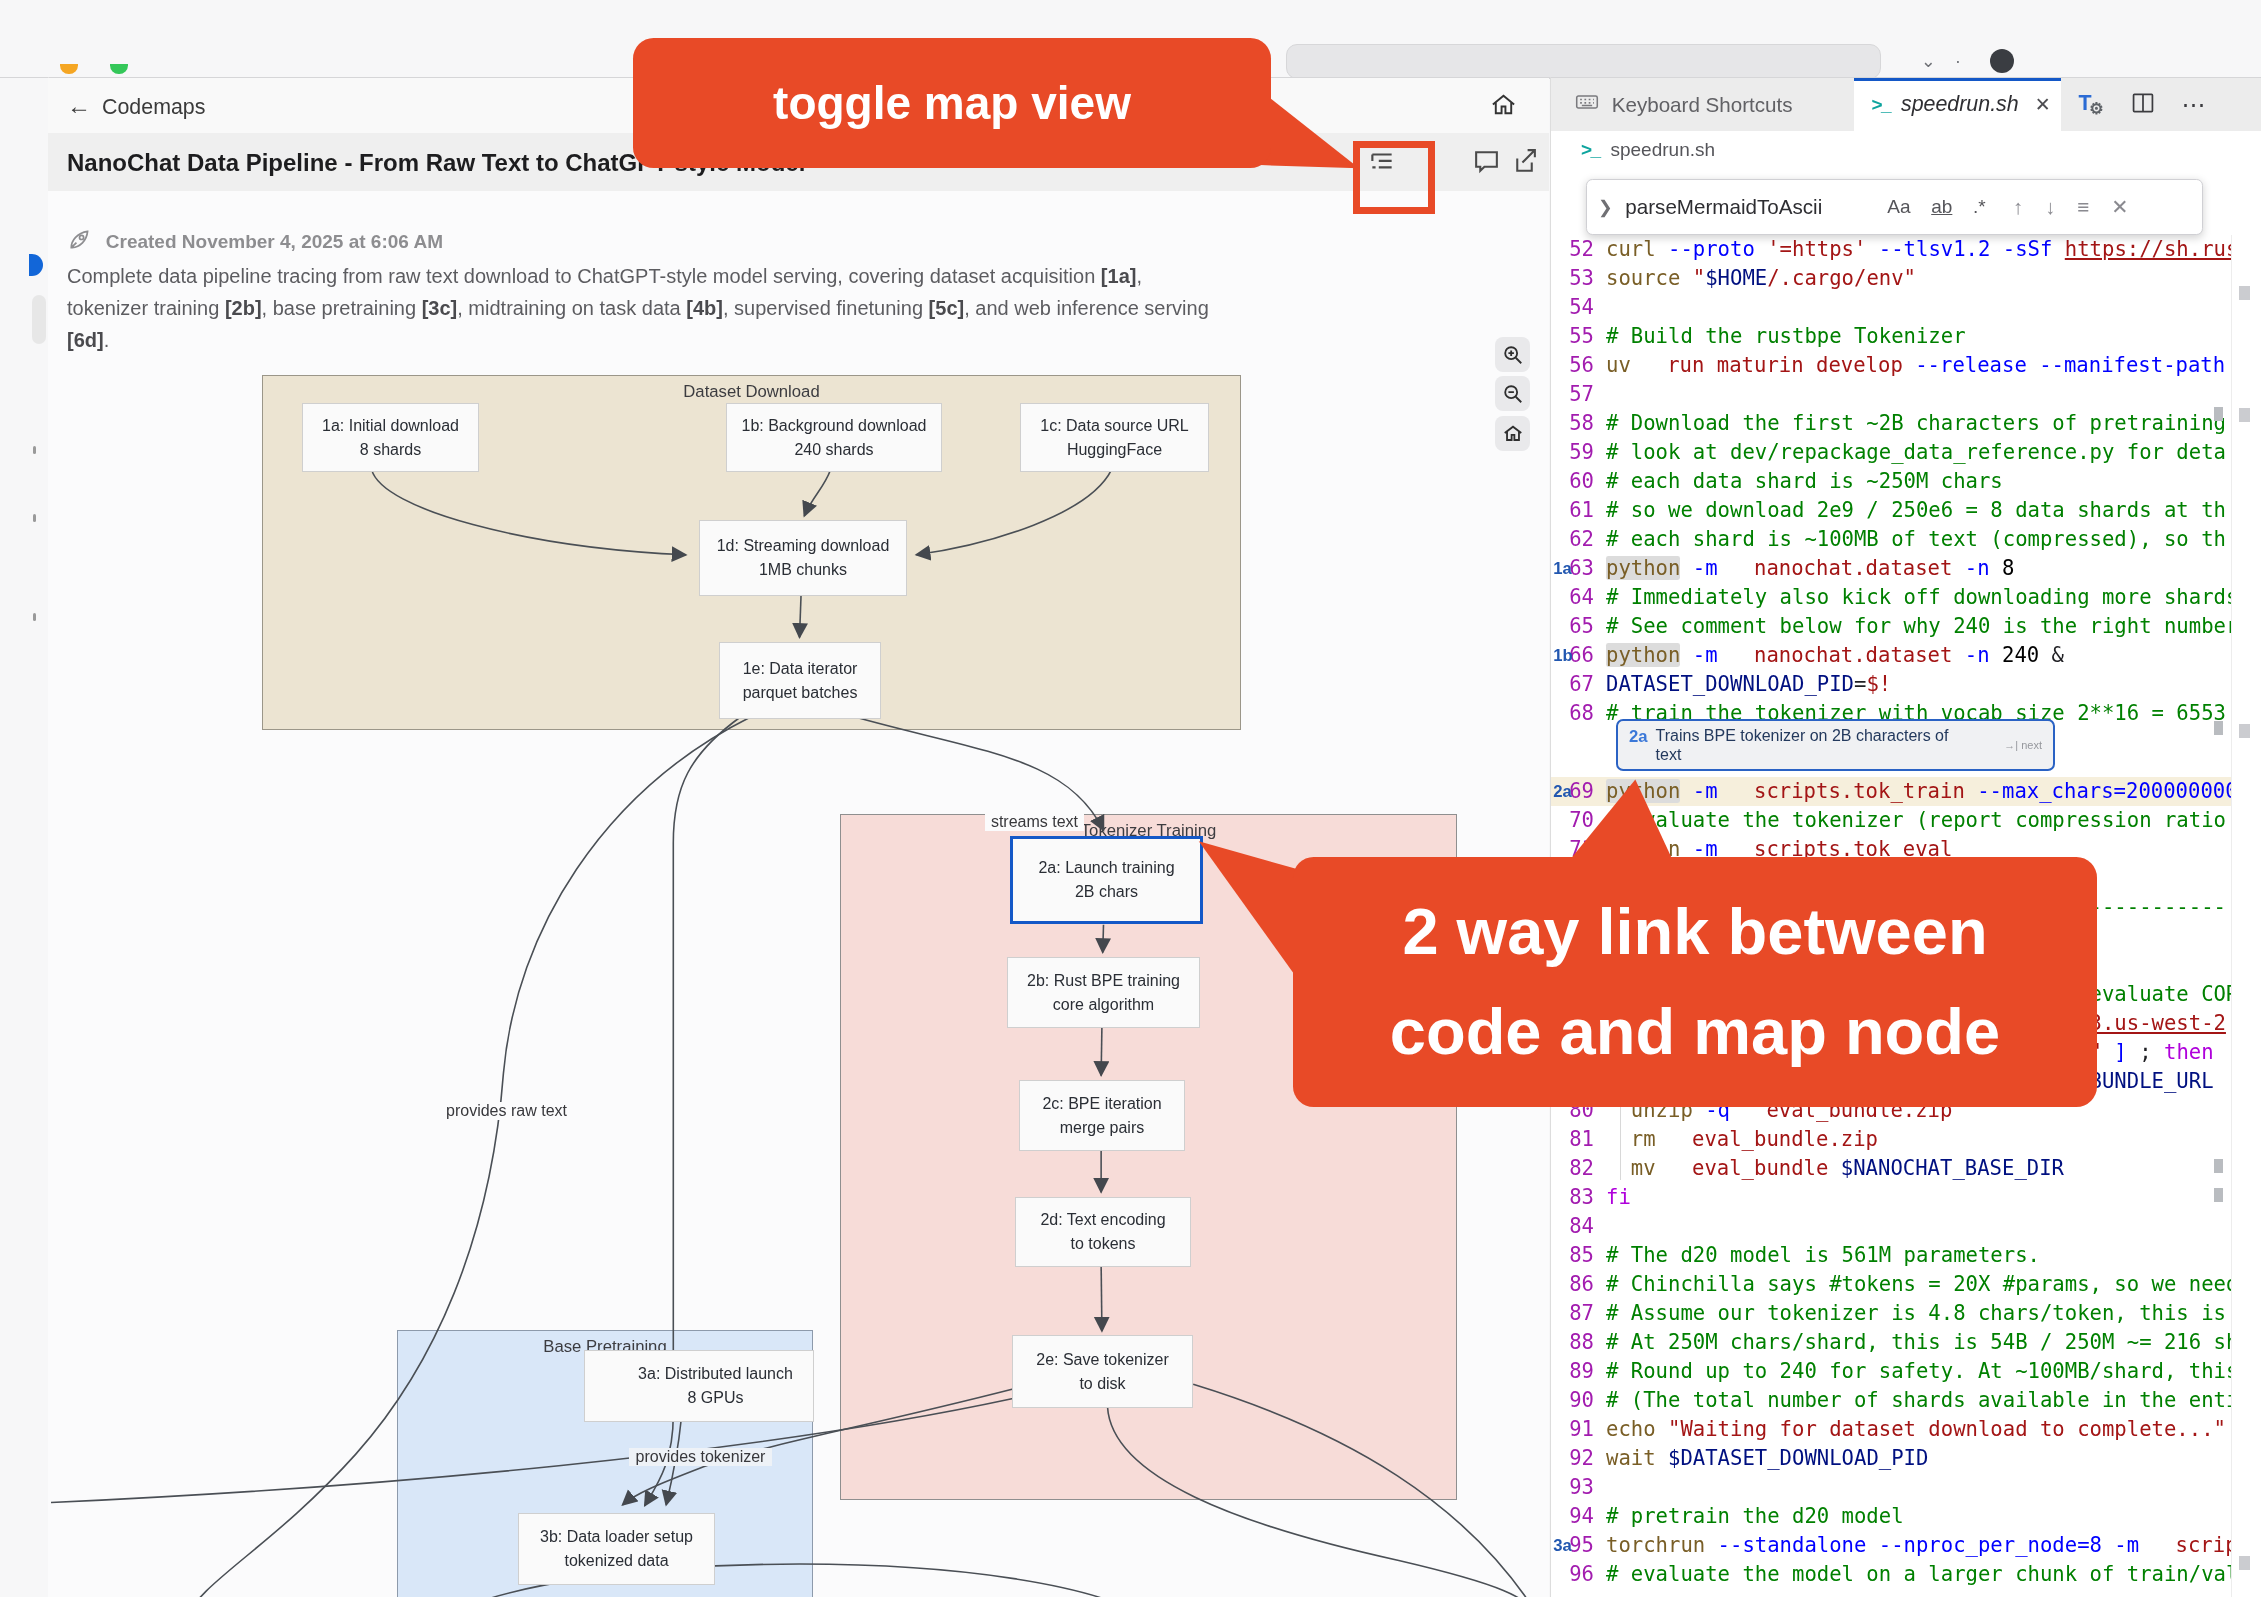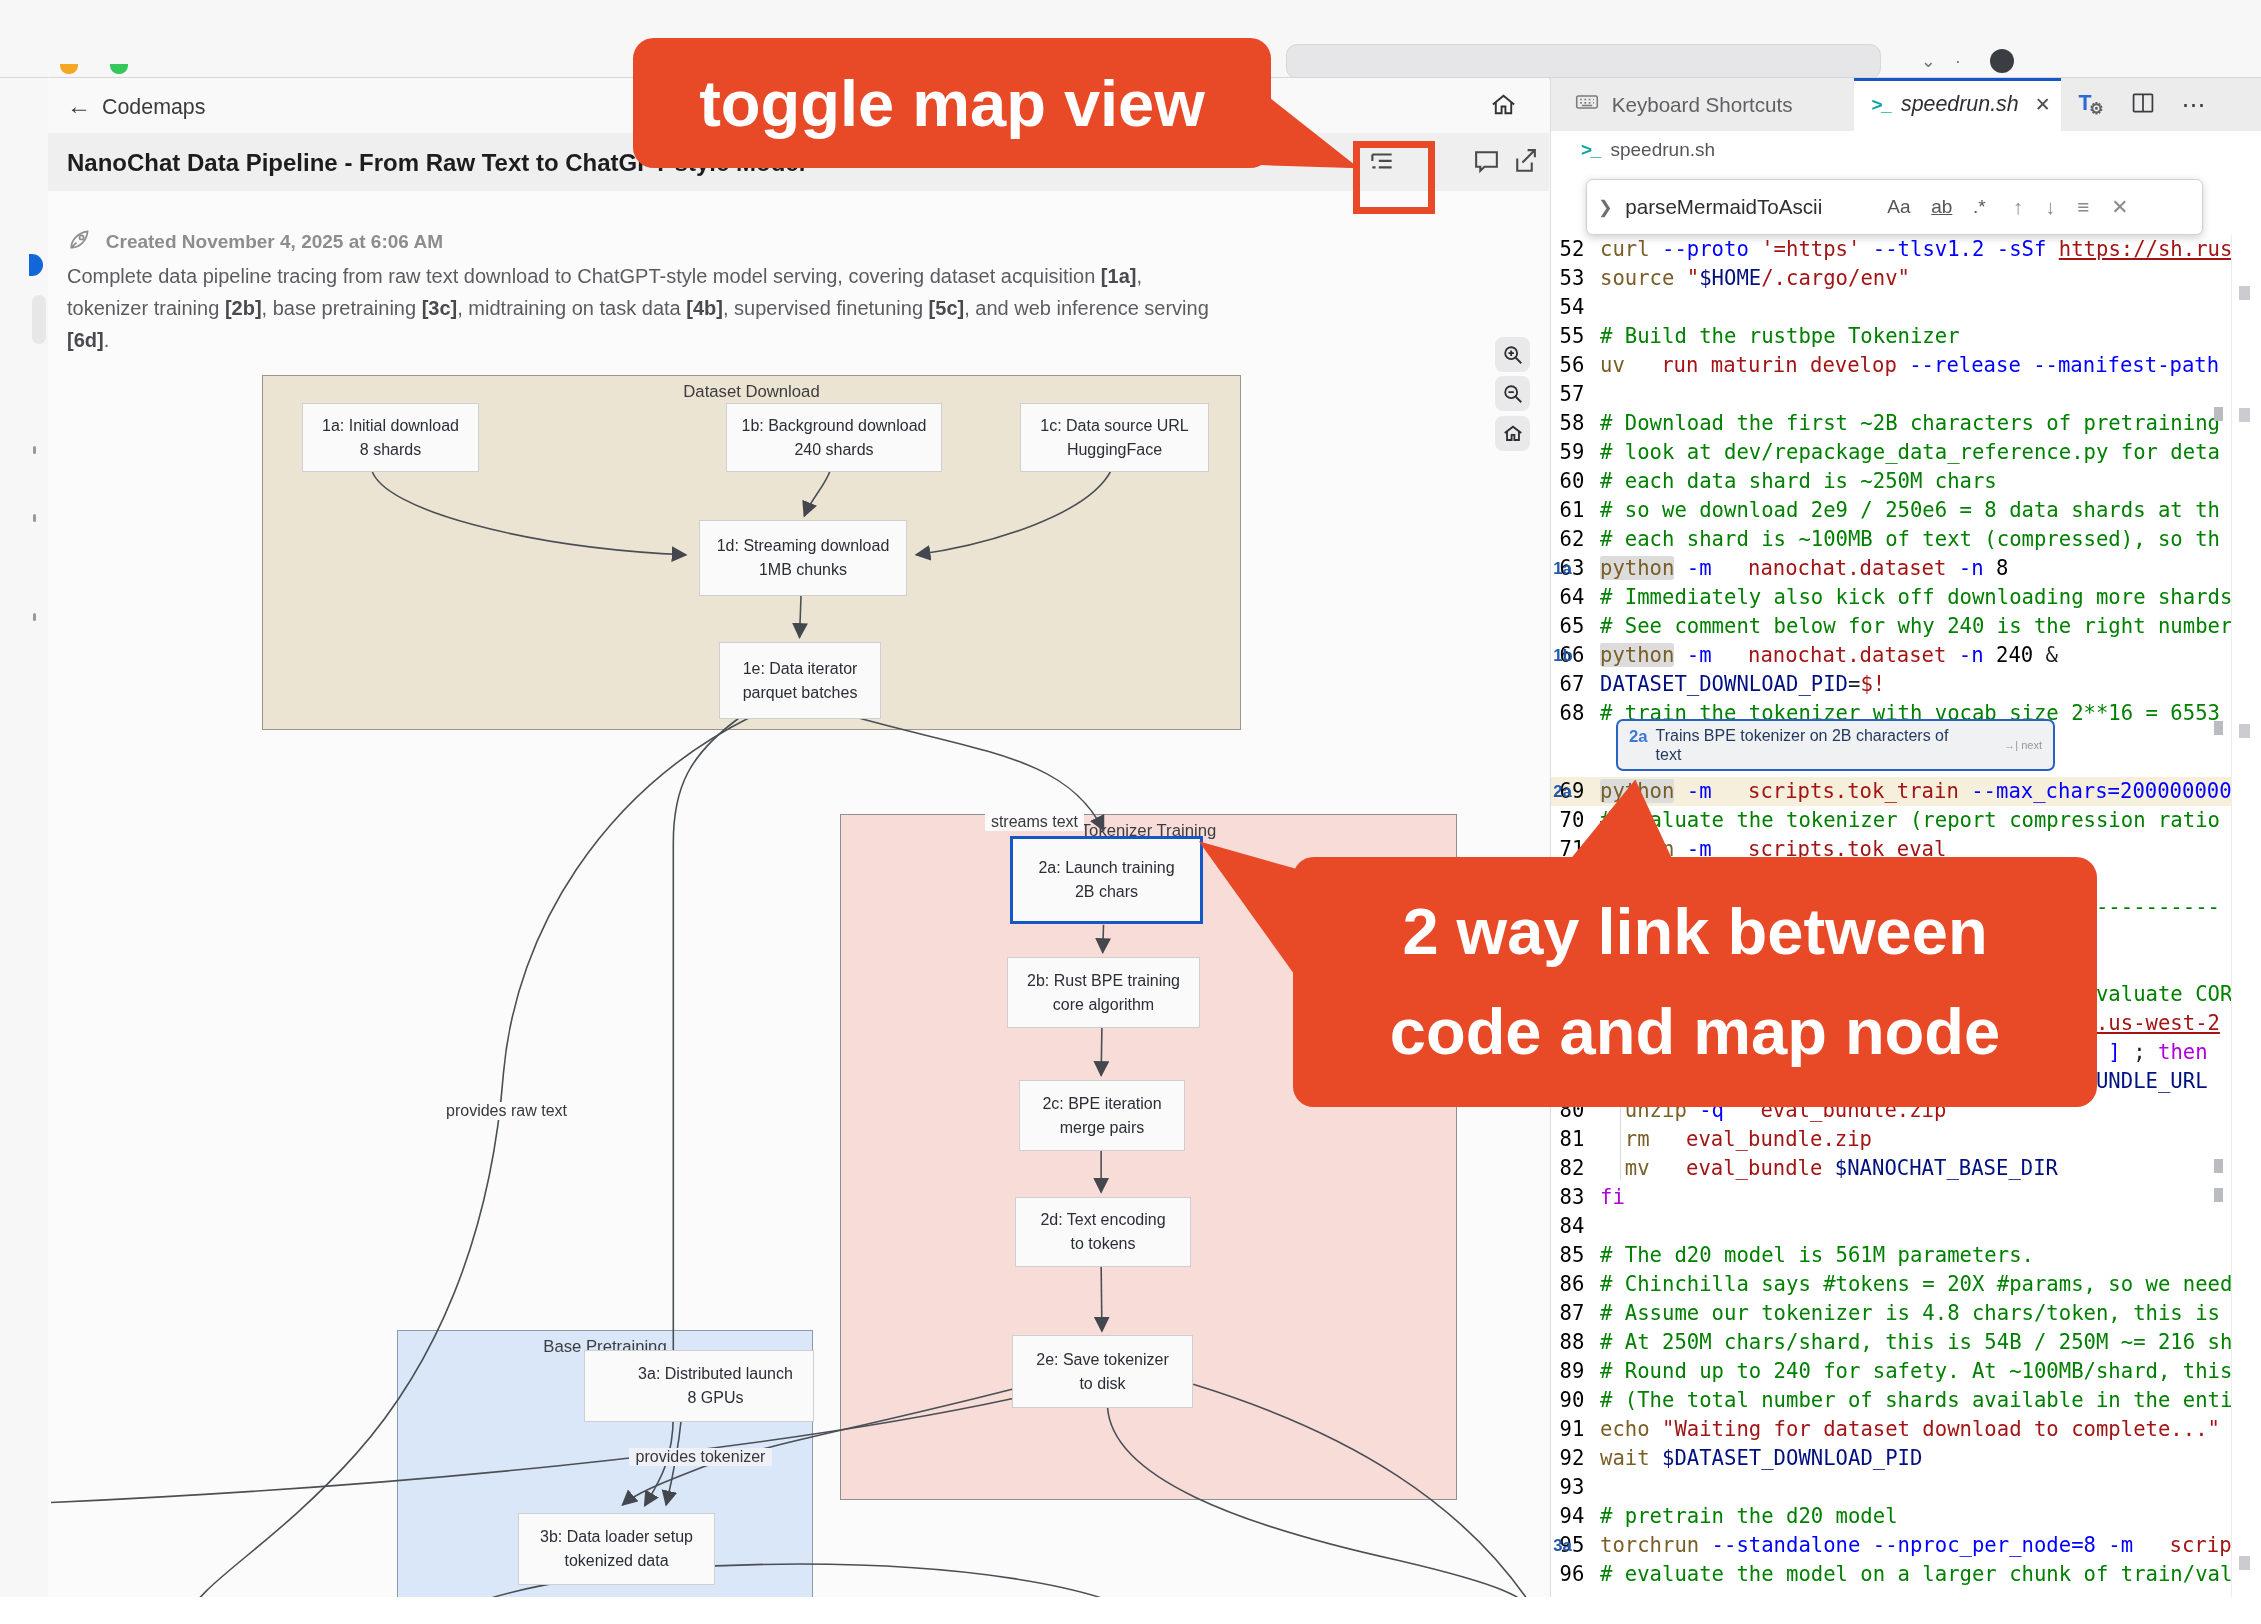--- a/index.html
+++ b/index.html
@@ -75,37 +75,37 @@
   #find .query{width:262px;color:#2e2e32;}
   .find-tgl{color:#55555a;font-size:19px;margin-right:20.6px;}
   .find-tgl.u{text-decoration:underline;}
   .find-nav{color:#8a8a90;font-size:20.6px;margin-right:22px;}
 
   
   #code-region{left:1550px;top:235px;width:681px;height:1362px;overflow:hidden;z-index:1;background:transparent;font-family:"DejaVu Sans Mono","Liberation Mono",monospace;font-size:20.6px;}
   .cl{height:29px;line-height:29px;white-space:pre;position:relative;}
   .cl.hl{background:#f6efdc;}
   .gmark{position:absolute;left:3.2px;top:0;font-weight:700;font-size:16.7px;color:#2257b0;font-family:"Liberation Sans",sans-serif;}
-  .lnum{display:inline-block;width:44px;text-align:center;margin-right:6px;color:#000000;}
+  .lnum{display:inline-block;width:44px;text-align:right;margin-right:12px;color:#a21caf;}
   .tk-c{color:#008000;} .tk-k{color:#795E26;} .tk-f{color:#0000ff;} .tk-a{color:#A31515;margin-left:24px;}
   .tk-s{color:#A31515;} .tk-v{color:#001080;} .tk-kw{color:#AF00DB;}
   .tk-l{color:#A31515;text-decoration:underline;} .tk-p{color:#1f1f23;}
   .tk-w{color:#795E26;background:#dcdcdc;border-radius:2.4px;}
   #widget-2a{height:48px;margin:-8.7px 0 5.6px 66px;width:435px;border:2px solid #2a62c4;border-radius:7.1px;background:#f0f1f3;display:flex;align-items:center;font-family:"Liberation Sans",sans-serif;z-index:2;position:relative;}
   #widget-2a .badge{color:#3b78d8;font-weight:700;font-size:16.7px;margin:0 8px 0 11px;align-self:flex-start;padding-top:5.6px;}
   #widget-2a .wtxt{width:311px;font-size:16px;line-height:19px;color:#23395d;}
   #widget-2a .wnext{margin-left:auto;margin-right:11px;color:#96989d;font-size:11px;white-space:nowrap;}
   #indent-guide{left:1620px;top:1094px;width:0.8px;height:86px;background:#d8d8d8;z-index:2;}
   #ruler-border{left:2231px;top:235px;width:0.8px;height:1362px;background:#ededed;z-index:2;}
   .ruler-mark{position:absolute;width:11px;height:14.3px;background:#cbccd0;z-index:2;}
   .fold-mark{position:absolute;width:8.7px;height:13.5px;background:#b9bcc0;z-index:2;}
 
   
   .callout{position:absolute;background:#E84A27;border-radius:20.6px;z-index:20;display:flex;flex-direction:column;align-items:center;justify-content:center;color:#ffffff;font-weight:700;text-align:center;}
-  #callout-1{left:633px;top:38px;width:638px;height:130px;font-size:65px;}
+  #callout-1{left:633px;top:38px;width:638px;height:130px;font-size:46px;}
   #callout-2{left:1293px;top:857px;width:804px;height:250px;font-size:65px;line-height:100px;}
   #callout-svg{left:0;top:0;z-index:19;pointer-events:none;}
   #toggle-highlight{left:1353px;top:141px;width:68px;height:59px;border:7.1px solid #E84A27;z-index:21;background:transparent;}
 </style>
 </head>
 <body>
 
 <div id="stage">
 
   <div class="abs" id="chrome">

